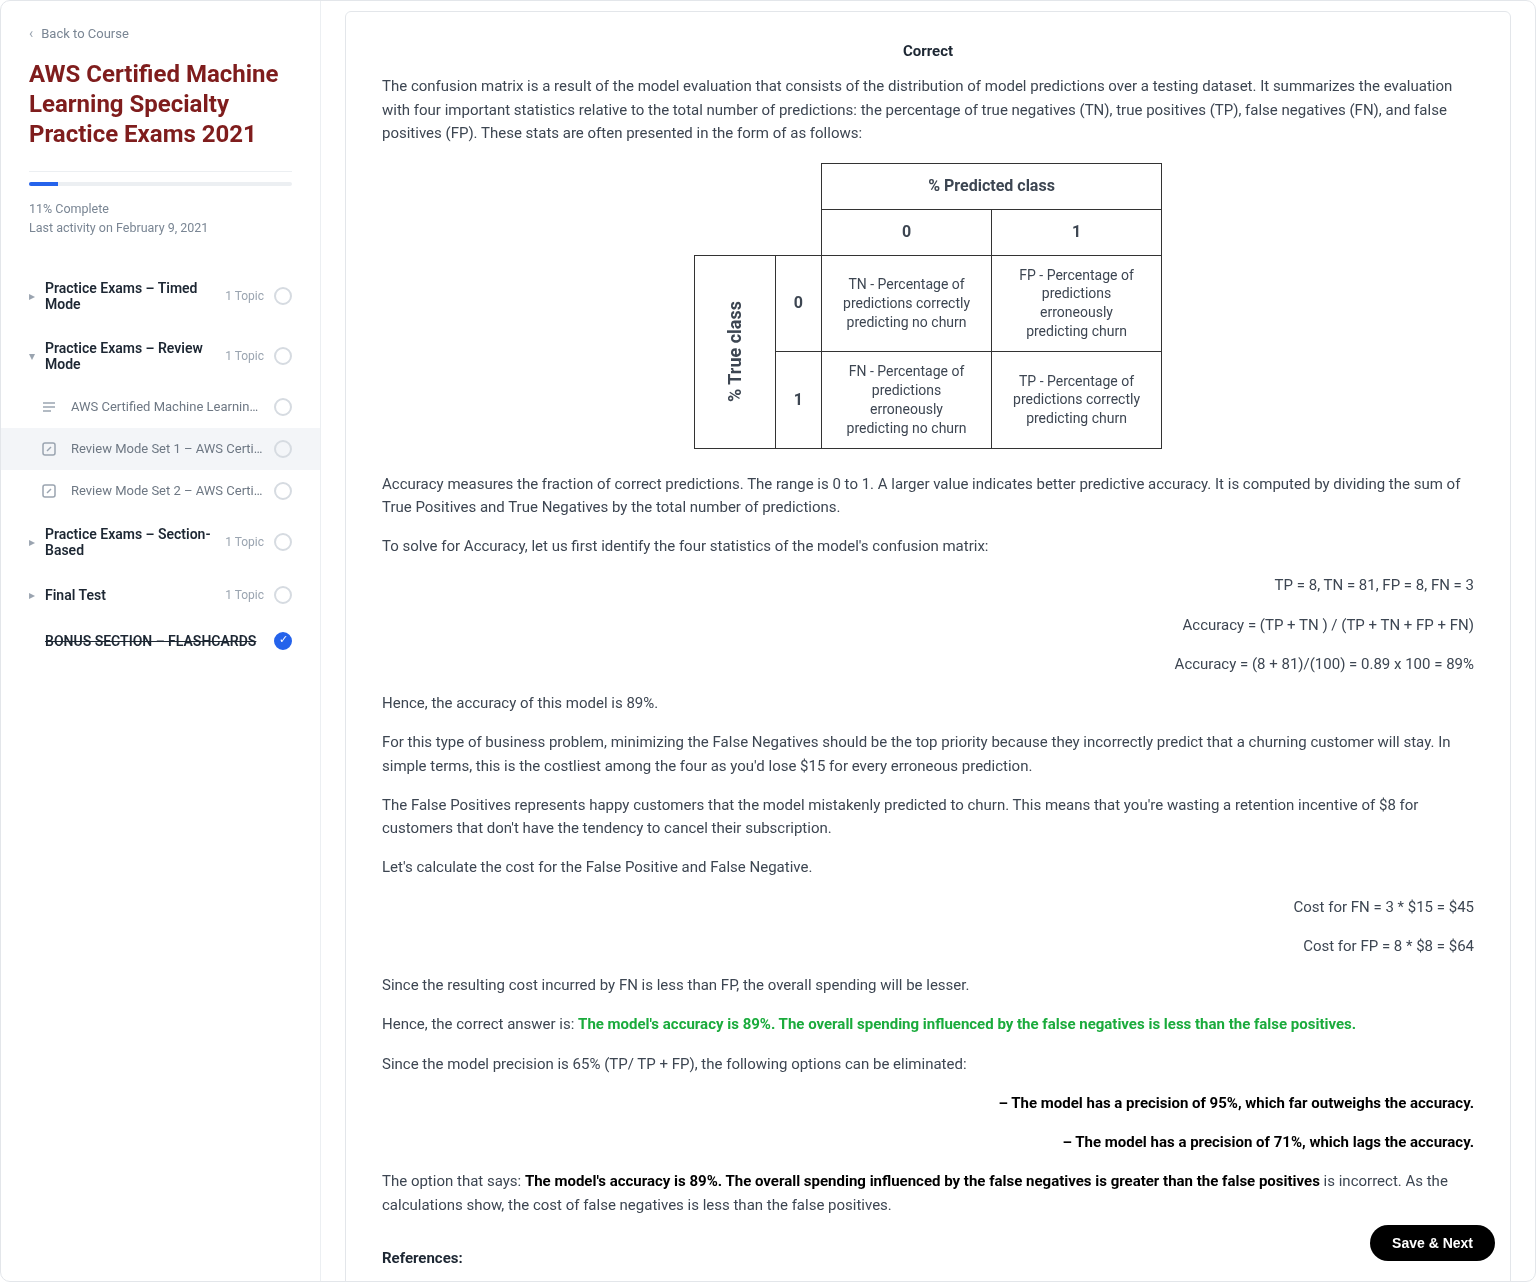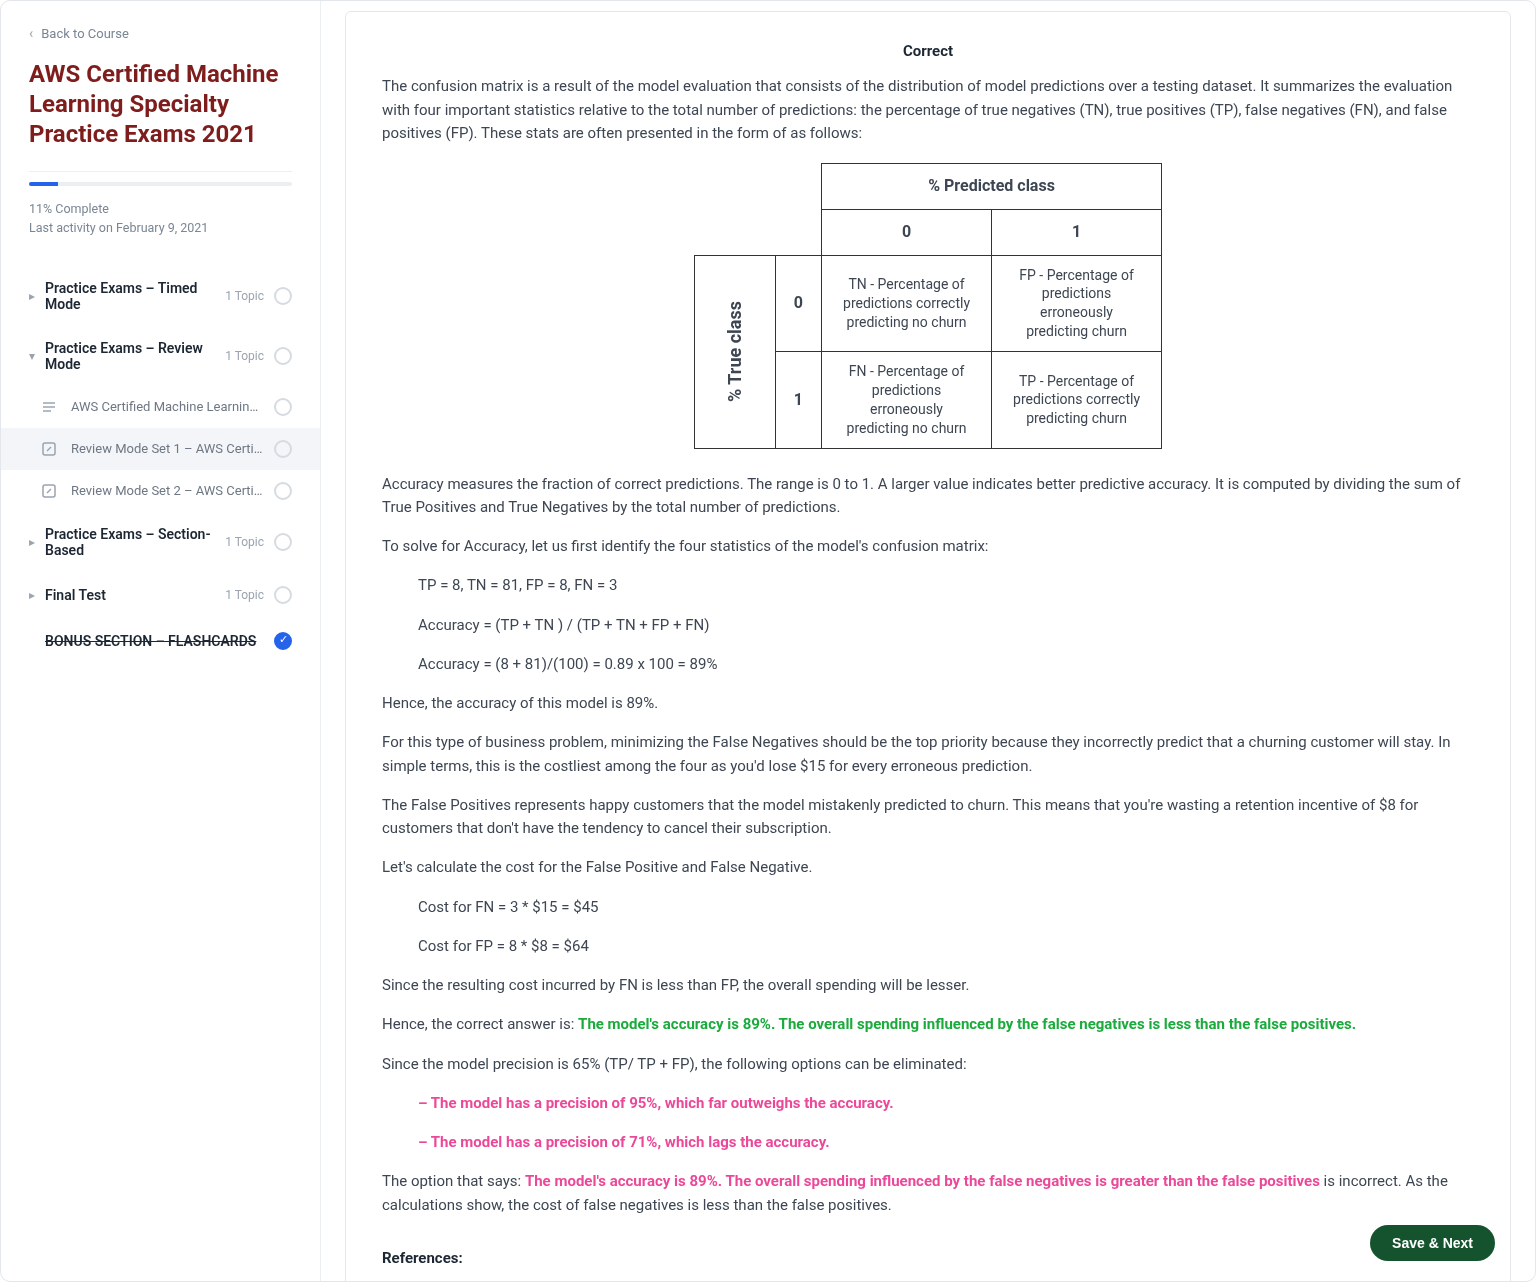--- a/index.html
+++ b/index.html
@@ -25,33 +25,33 @@
   .sub { display:flex; align-items:center; padding:12px 28px 12px 40px; font-size:13px; color:#4b5563; cursor:pointer; }
   .sub.active { background:#f3f5f8; }
   .sub .icon { width:20px; color:#9aa4b0; margin-right:10px; display:flex; }
   .sub .txt { flex:1; white-space:nowrap; overflow:hidden; text-overflow:ellipsis; padding-right:10px; color:#6e7884; }
   .bonus .label { text-decoration: line-through; font-weight:600; font-size:14px;}
   .main { flex:1; display:flex; flex-direction:column; overflow:hidden; }
   .content-wrap { flex:1; overflow:auto; padding:10px 24px 24px 24px; }
   .card { border:1px solid #e3e6ea; border-radius:6px; padding:28px 36px; font-size:15px; line-height:1.55; color:#3d4652; }
   .card p { margin-bottom:16px; }
   .correct { text-align:center; font-weight:700; color:#1d2733; margin-bottom:12px; font-size:15px; }
-  .indent { padding-left:36px; }
+  .indent { padding-left:36px;text-align:right; }
   .green { color:#1aab3c; font-weight:700; }
-  .orange { color:#ec4899; font-weight:700; }
+  .orange { color:#000000; font-weight:700; }
   .matrix { margin:18px auto 24px auto; display:flex; justify-content:center; }
   table.cm { border-collapse:collapse; font-size:15px; }
   table.cm td, table.cm th { border:1px solid #333; padding:10px 18px; text-align:center; }
   table.cm .noborder { border:none; }
   table.cm .head { font-weight:700; font-size:16px; }
   table.cm .cell { font-size:14px; line-height:1.35; width:170px; }
   .rot { writing-mode: vertical-rl; transform: rotate(180deg); font-weight:700; font-size:18px; padding:8px; }
   .refs { font-weight:700; color:#1d2733; margin-top:30px; margin-bottom:10px;}
   .save-next { position:absolute; right:40px; bottom:20px; }
-  .btn { background:#14532d; color:#fff; border:none; border-radius:20px; padding:10px 22px; font-size:14px; font-weight:600; cursor:pointer; }
+  .btn { background:#000000; color:#fff; border:none; border-radius:20px; padding:10px 22px; font-size:14px; font-weight:600; cursor:pointer; }
   .main { position:relative; }
 </style>
 </head>
 <body>
 
 <div class="app">
   <aside class="sidebar">
     <div class="side-pad">
       <div class="back">
         <span class="chev">‹</span>

